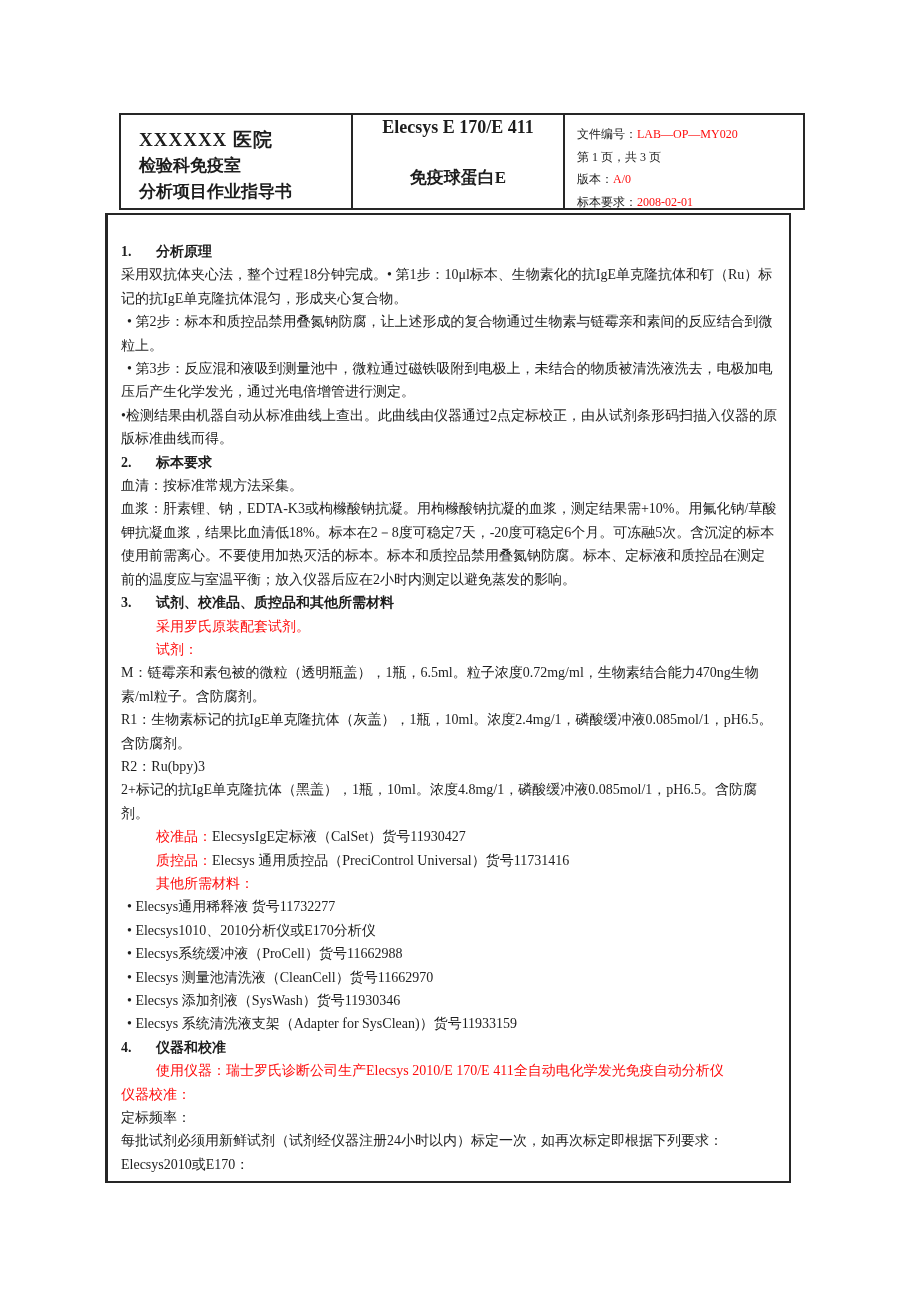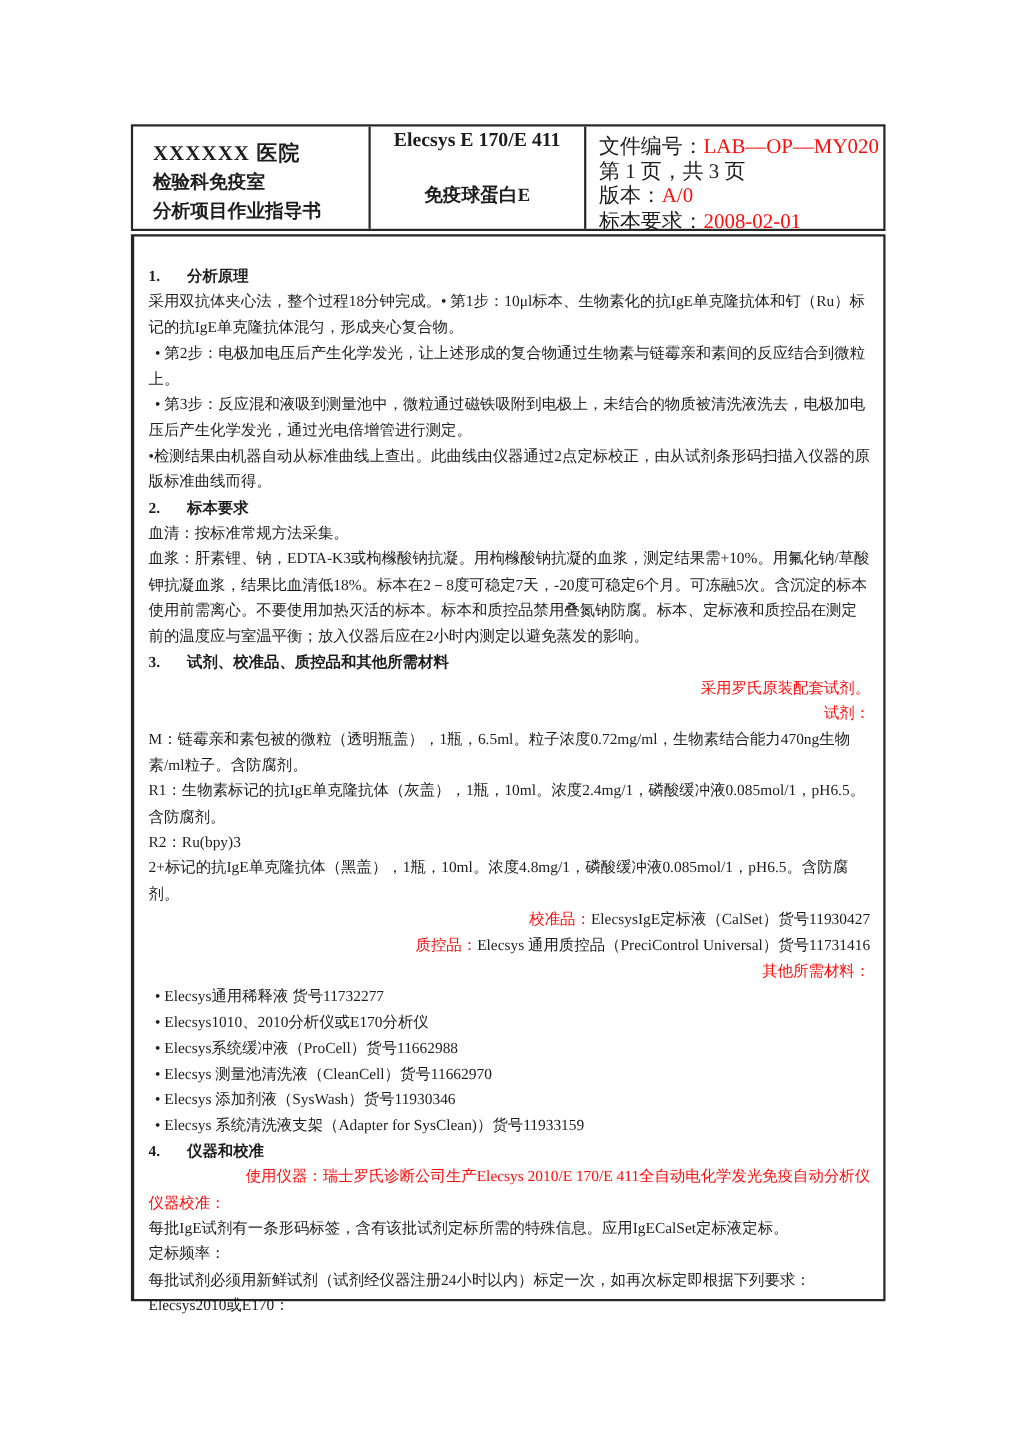--- a/index.html
+++ b/index.html
@@ -39,40 +39,40 @@
     text-align: center;
     padding-top: 0;
     font-weight: bold;
     font-size: 18px;
     line-height: 25px;
   }
   .cell-product .product-name { margin-top: 25px; font-size: 17px; text-align: center; }
   .cell-meta {
     flex: 1;
     padding: 8px 4px 0 12px;
-    font-size: 19px;
+    font-size: 12px;
     line-height: 22.5px;
     white-space: nowrap;
   }
 
   
   .body-box {
     position: absolute;
-    left: 119px; top: 213px;
+    left: 105px; top: 213px;
     width: 686px; height: 970px;
     border: 2px solid #262626;
     border-left: 3px solid #262626;
     padding: 25px 12px 0 13px;
     font-size: 14px;
     line-height: 23.4px;
   }
   .body-box p { margin: 0; }
   .sec-heading { font-weight: bold; }
   .sec-heading .sec-num { display: inline-block; width: 35px; }
-  .indent { text-indent: 35px; text-align: right; }
+  .indent { text-indent: 35px; }
   .bullet-line { text-indent: 6px; }
 </style>
 </head>
 <body>
 
 <div class="page">
 
   <div class="header-table">
     <div class="cell cell-org">
       <div class="org-line1">XXXXXX 医院</div>
@@ -88,21 +88,21 @@
       <div>第 1 页，共 3 页</div>
       <div><span>版本：</span><span class="red">A/0</span></div>
       <div><span>标本要求：</span><span class="red">2008-02-01</span></div>
     </div>
   </div>
 
   <div class="body-box">
 
     <p class="sec-heading"><span class="sec-num">1.</span><span>分析原理</span></p>
     <p>采用双抗体夹心法，整个过程18分钟完成。•  第1步：10μl标本、生物素化的抗IgE单克隆抗体和钉（Ru）标记的抗IgE单克隆抗体混匀，形成夹心复合物。</p>
-    <p class="bullet-line">•  第2步：电极加电压后产生化学发光，让上述形成的复合物通过生物素与链霉亲和素间的反应结合到微粒上。</p>
+    <p class="bullet-line">•  第2步：标本和质控品禁用叠氮钠防腐，让上述形成的复合物通过生物素与链霉亲和素间的反应结合到微粒上。</p>
     <p class="bullet-line">•  第3步：反应混和液吸到测量池中，微粒通过磁铁吸附到电极上，未结合的物质被清洗液洗去，电极加电压后产生化学发光，通过光电倍增管进行测定。</p>
     <p>•检测结果由机器自动从标准曲线上查出。此曲线由仪器通过2点定标校正，由从试剂条形码扫描入仪器的原版标准曲线而得。</p>
 
     <p class="sec-heading"><span class="sec-num">2.</span><span>标本要求</span></p>
     <p>血清：按标准常规方法采集。</p>
     <p>血浆：肝素锂、钠，EDTA-K3或枸橼酸钠抗凝。用枸橼酸钠抗凝的血浆，测定结果需+10%。用氟化钠/草酸钾抗凝血浆，结果比血清低18%。标本在2－8度可稳定7天，-20度可稳定6个月。可冻融5次。含沉淀的标本使用前需离心。不要使用加热灭活的标本。标本和质控品禁用叠氮钠防腐。标本、定标液和质控品在测定前的温度应与室温平衡；放入仪器后应在2小时内测定以避免蒸发的影响。</p>
 
     <p class="sec-heading"><span class="sec-num">3.</span><span>试剂、校准品、质控品和其他所需材料</span></p>
     <p class="indent red">采用罗氏原装配套试剂。</p>
     <p class="indent red">试剂：</p>
@@ -116,19 +116,18 @@
     <p class="bullet-line">•  Elecsys通用稀释液 货号11732277</p>
     <p class="bullet-line">•  Elecsys1010、2010分析仪或E170分析仪</p>
     <p class="bullet-line">•  Elecsys系统缓冲液（ProCell）货号11662988</p>
     <p class="bullet-line">•  Elecsys 测量池清洗液（CleanCell）货号11662970</p>
     <p class="bullet-line">•  Elecsys 添加剂液（SysWash）货号11930346</p>
     <p class="bullet-line">•  Elecsys 系统清洗液支架（Adapter for SysClean)）货号11933159</p>
 
     <p class="sec-heading"><span class="sec-num">4.</span><span>仪器和校准</span></p>
     <p class="indent red">使用仪器：瑞士罗氏诊断公司生产Elecsys 2010/E 170/E 411全自动电化学发光免疫自动分析仪</p>
     <p class="red">仪器校准：</p>
-    <p>每批IgE试剂有一条形码标签，含有该批试剂定标所需的特殊信息。应用IgECalSet定标液定标。</p>
     <p>定标频率：</p>
     <p>每批试剂必须用新鲜试剂（试剂经仪器注册24小时以内）标定一次，如再次标定即根据下列要求：</p>
     <p>Elecsys2010或E170：</p>
 
   </div>
 </div>
 
 </body></html>

